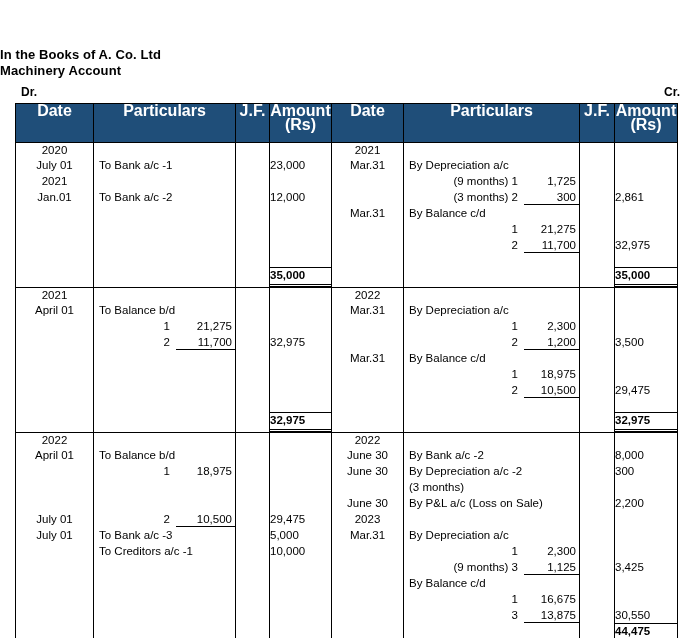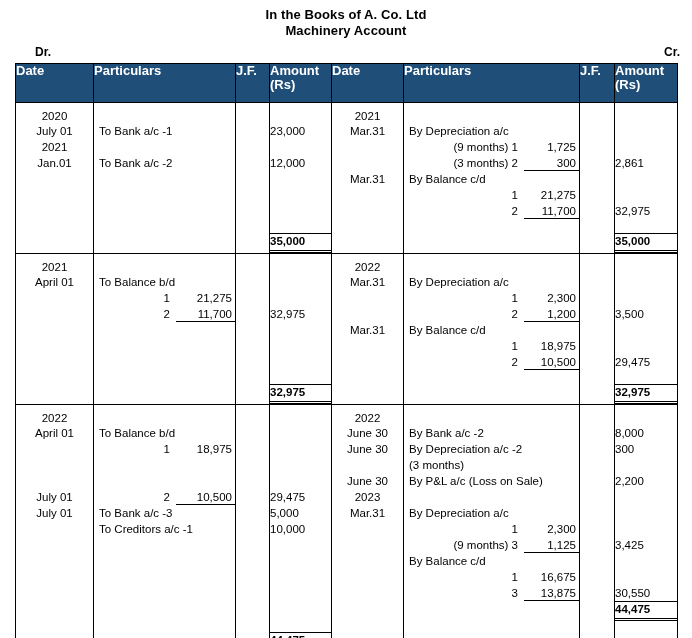--- a/index.html
+++ b/index.html
@@ -16,35 +16,35 @@
   }
   .page {
     position: relative;
     width: 692px;
     height: 638px;
     box-sizing: border-box;
   }
 
   
   .titles {
-    text-align: center;
     padding-top: 7px;
     line-height: 16px;
+    margin-top: 40px;
   }
   .titles .t {
     font-size: 13px;
     font-weight: bold;
     letter-spacing: 0.1px;
   }
 
   
   .drcr {
     position: relative;
     height: 19px;
-    margin: 5px 0 0 18px;
+    margin: 5px 0 0 4px;
     padding: 0 6px;
     box-sizing: border-box;
   }
   .drcr .dr {
     position: absolute;
     left: 17px;
     top: 1px;
     font-size: 12px;
     font-weight: bold;
   }
@@ -70,22 +70,22 @@
   table.ledger th,
   table.ledger td {
     border: 1px solid #000000;
     padding: 0;
     vertical-align: top;
   }
   thead th {
     background: #1F4E79;
     color: #ffffff;
     font-weight: bold;
-    text-align: left;
-    font-size: 13px;
+    text-align: center;
+    font-size: 16px;
     height: 38px;
     line-height: 14px;
     border-color: #1F4E79;
     border-bottom: 1px solid #000;
   }
   thead th.sep-left { border-left: 1px solid #ffffff; }
 
   
   .c-date   { width: 78px; }
   .c-part   { width: 142px; }
@@ -93,21 +93,20 @@
   .c-amt    { width: 62px; }
   .c-date2  { width: 72px; }
   .c-part2  { width: 176px; }
   .c-jf2    { width: 35px; }
   .c-amt2   { width: 63px; }
 
   
   .cell {
     position: relative;
     height: 100%;
-    margin-top: 6px;
   }
   .ln {
     height: 16px;
     line-height: 16px;
     white-space: nowrap;
     overflow: hidden;
   }
   .ln.h14 { height: 14px; line-height: 14px; }
   .ln.h46 { height: 46px; line-height: 46px; }
   .ln.h62 { height: 62px; line-height: 62px; }

